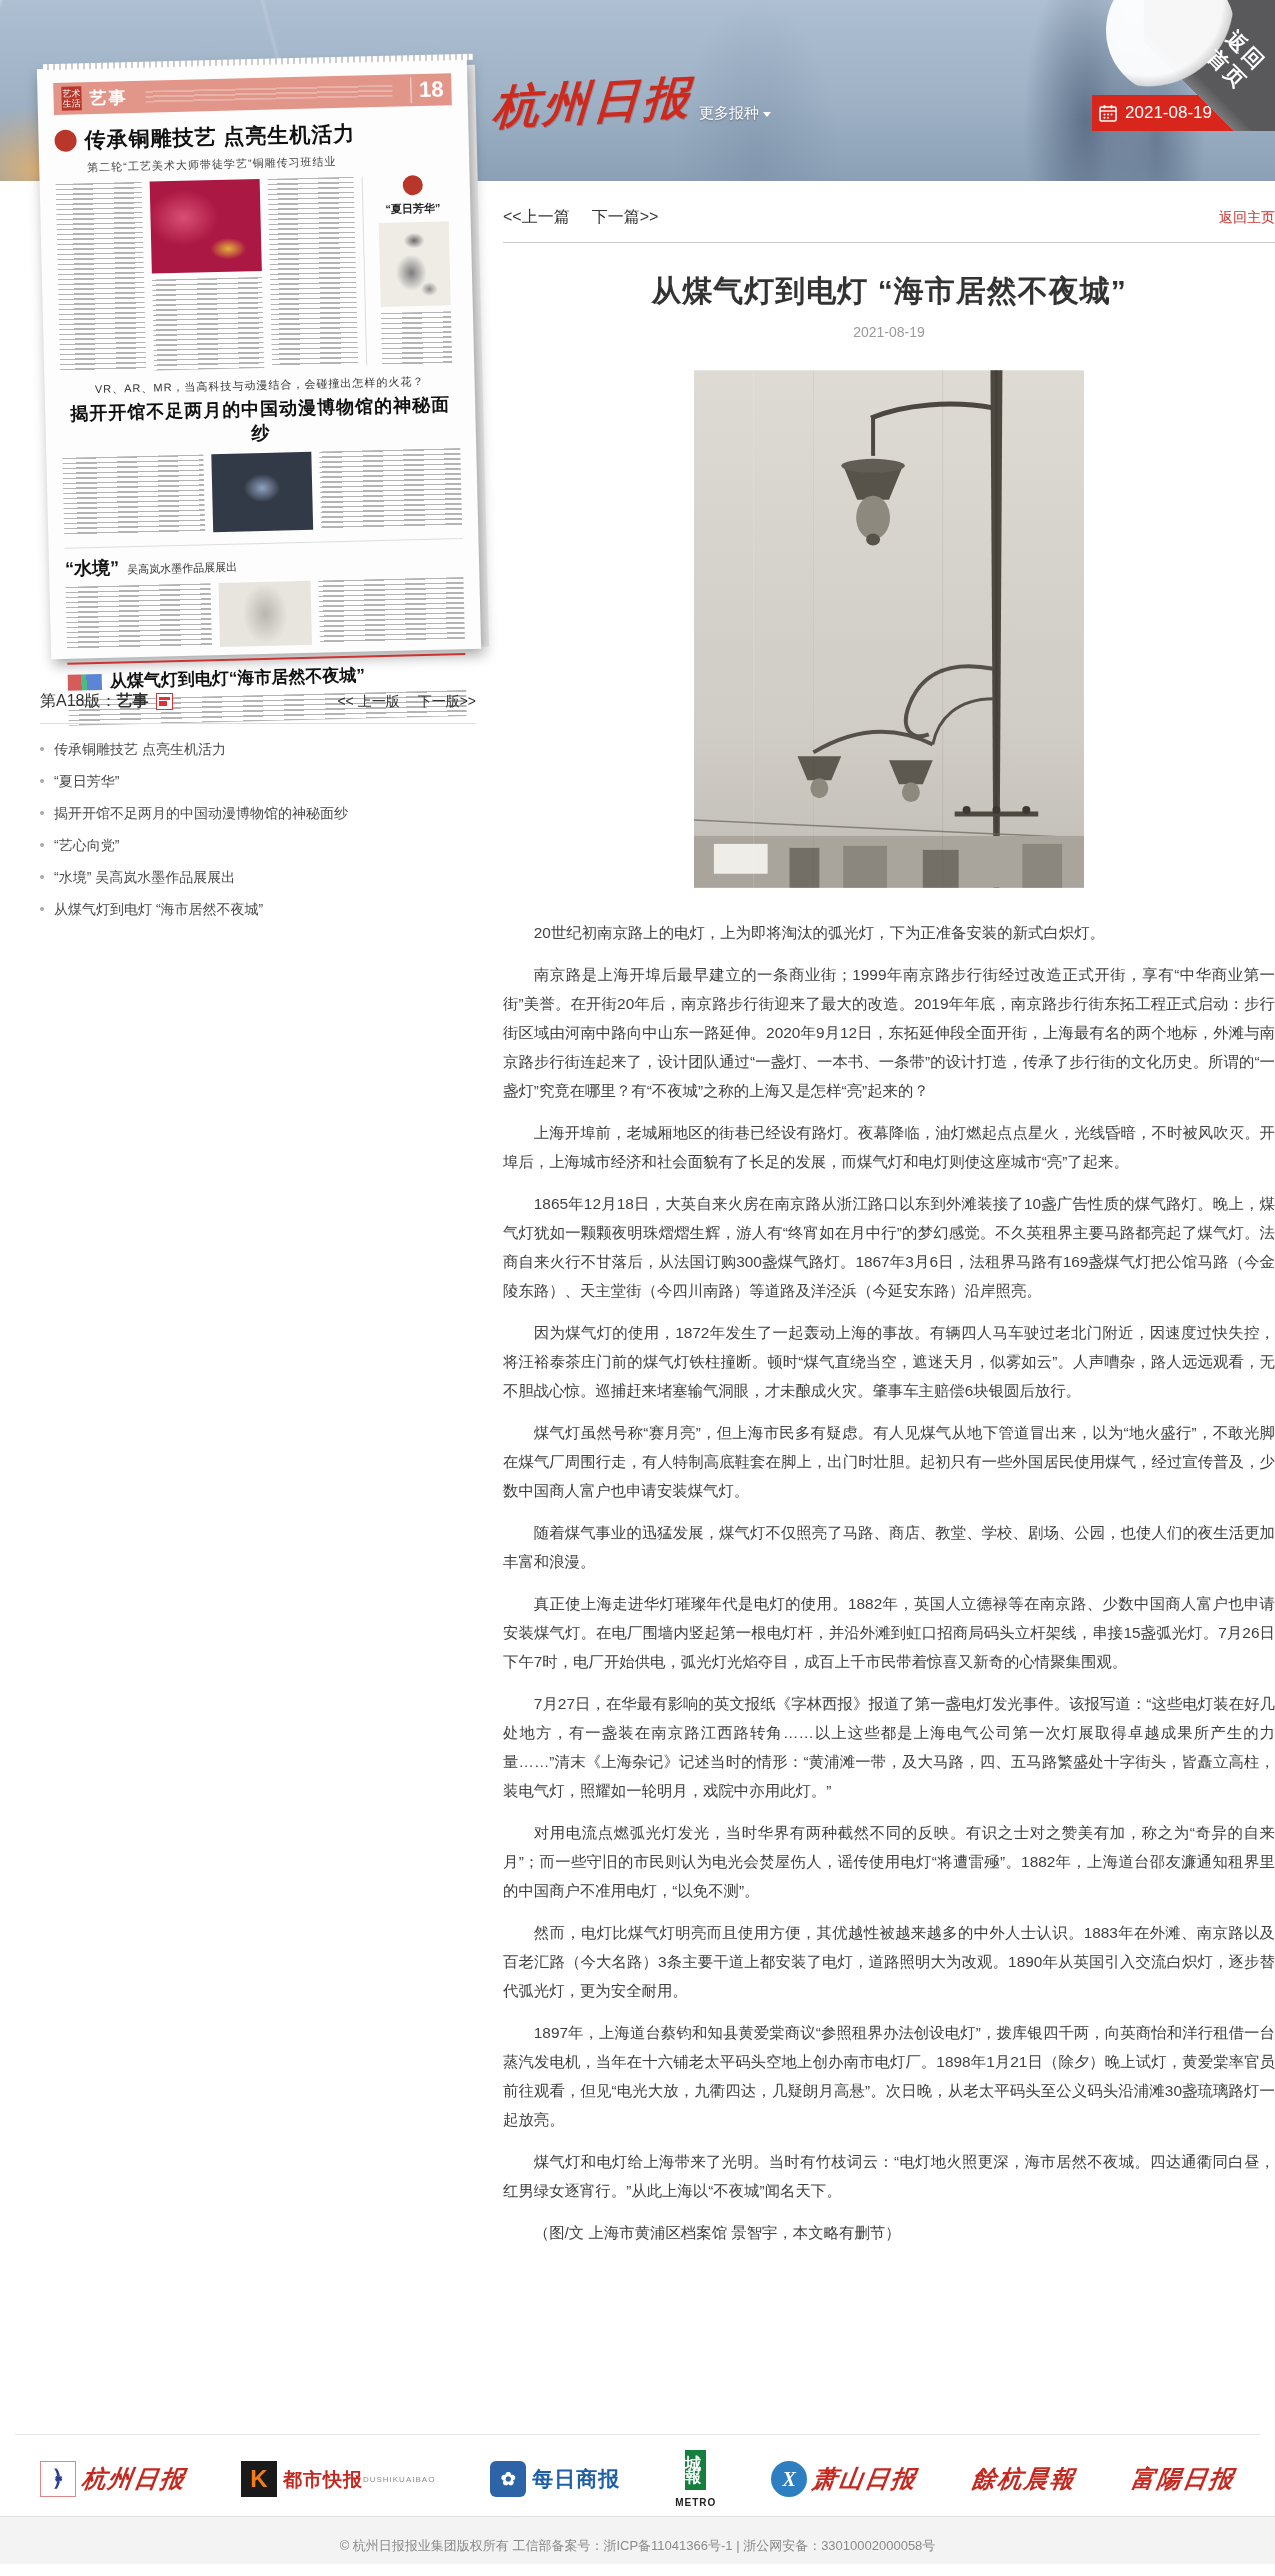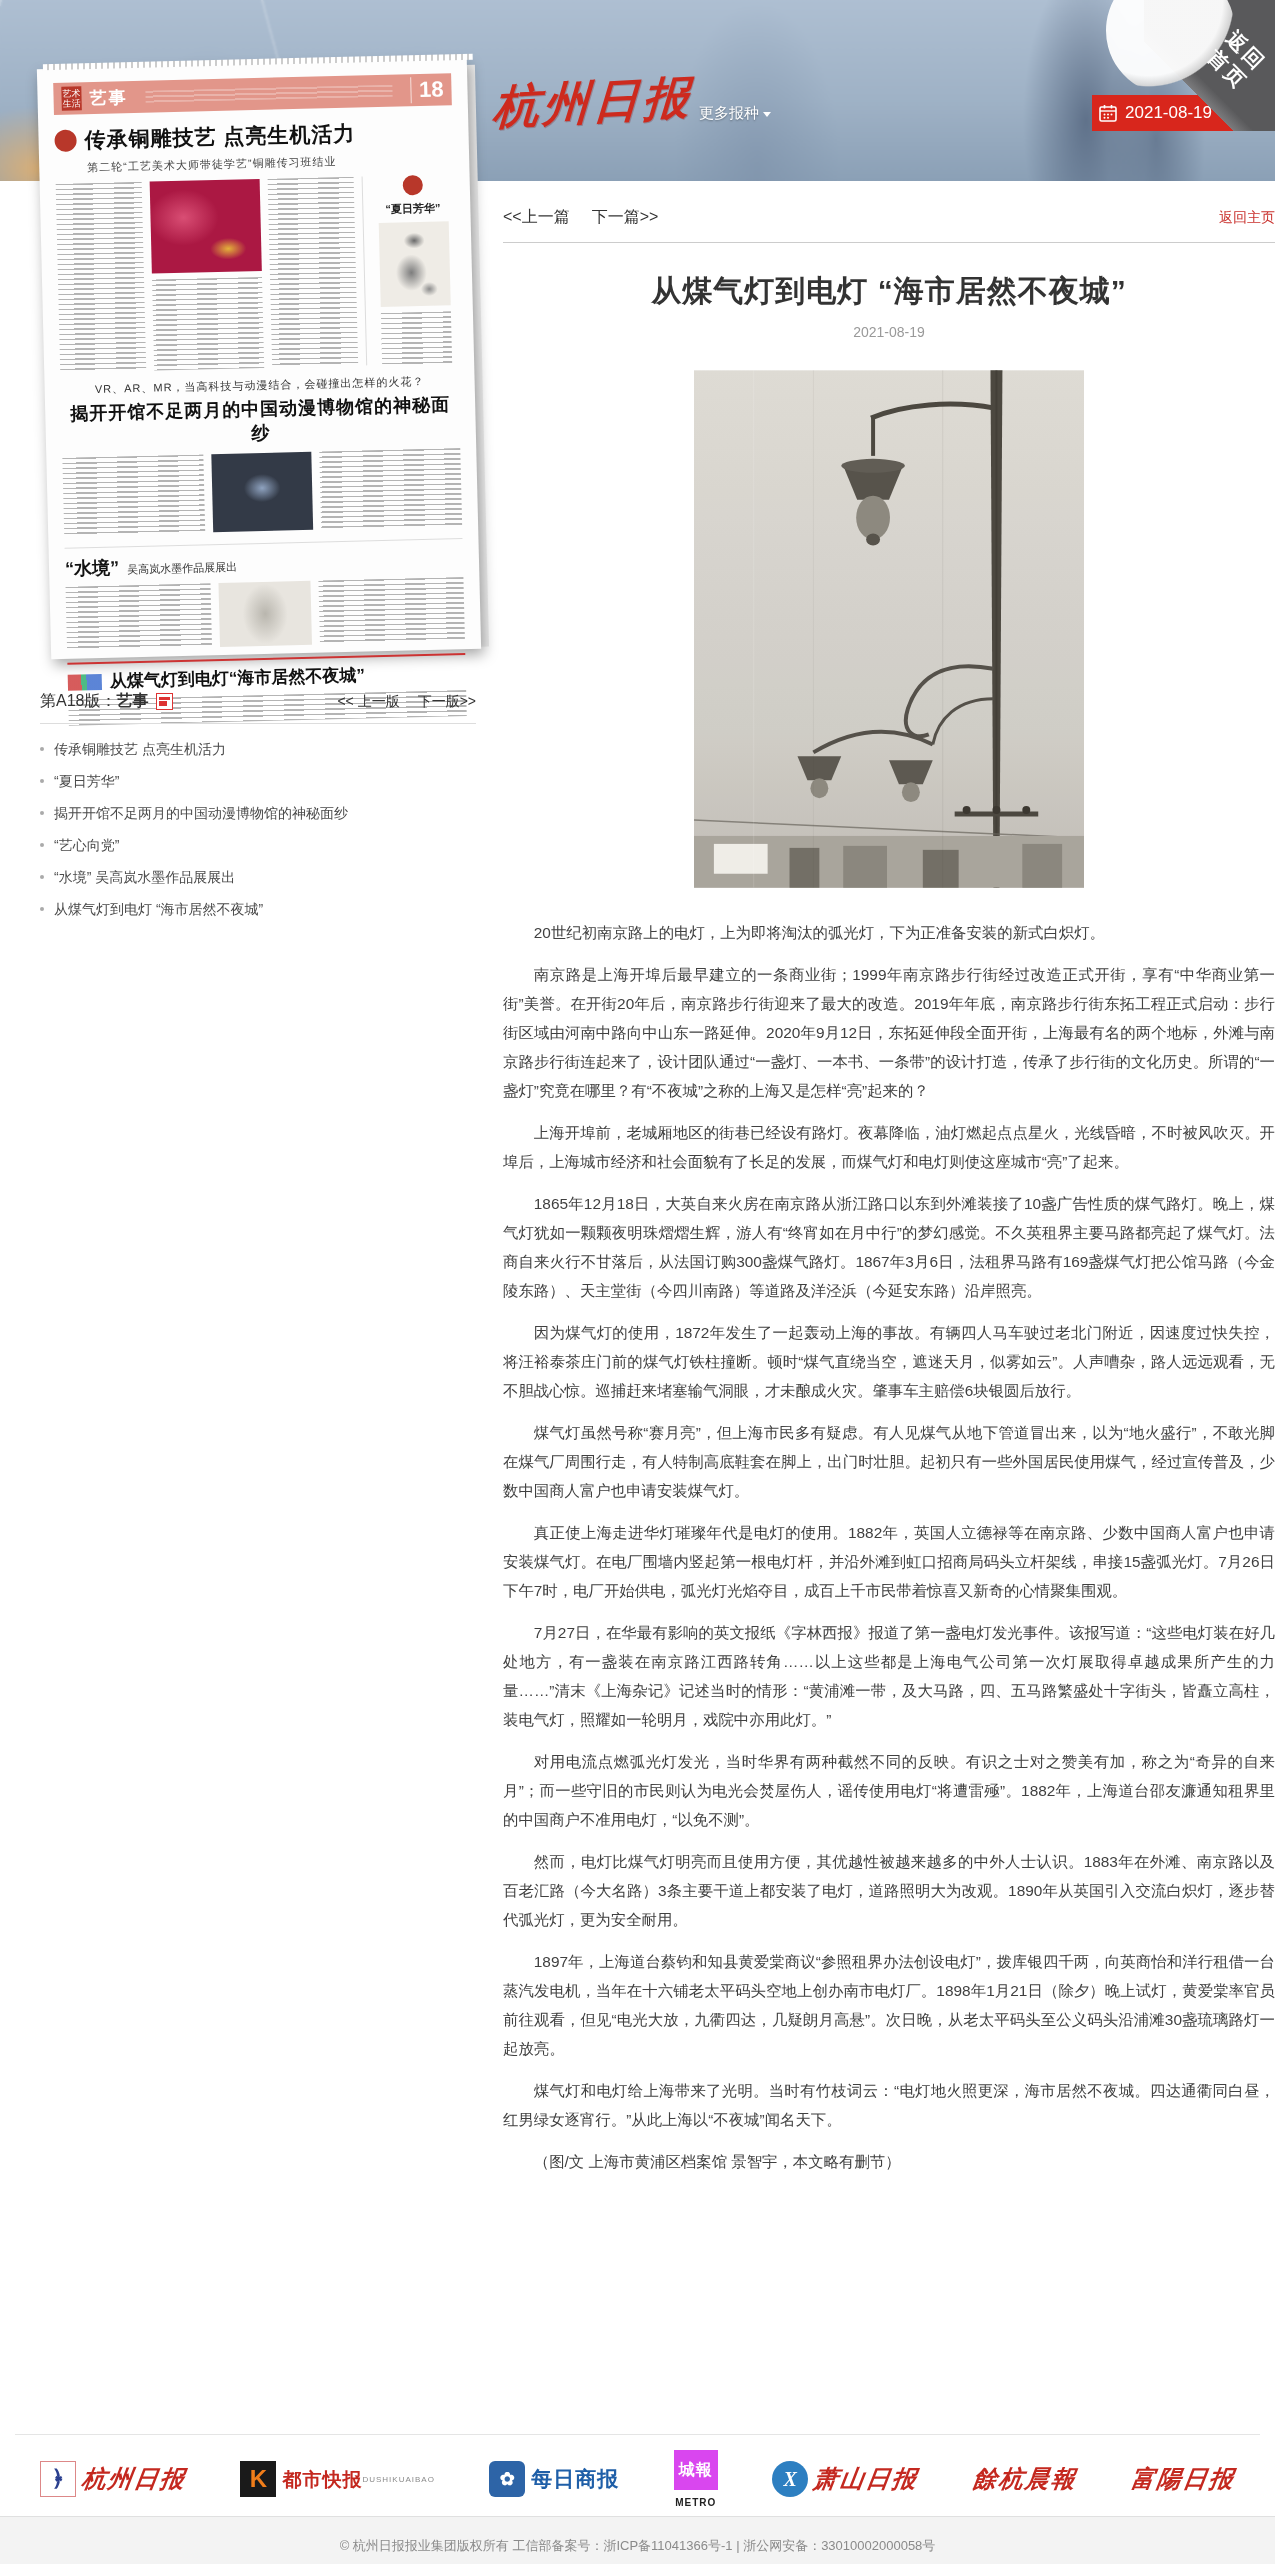--- a/index.html
+++ b/index.html
@@ -128,21 +128,21 @@
   .cal-script { font-family:"Liberation Serif", serif; font-style:italic; font-weight:bold; color:#c4281f; font-size:24px; letter-spacing:2px; transform:skewX(-8deg); white-space:nowrap; }
   .lg-box { width:36px; height:36px; display:flex; align-items:center; justify-content:center; color:#fff; font-weight:bold; flex:0 0 auto; }
   .lg-hz { border:1px solid #d88; background:#fff; color:#2a3f8f; font-size:22px; font-family:"Liberation Serif", serif; }
   .lg-ds { background:#1a1a1a; color:#f07d1a; font-size:24px; }
   .lg-ds-txt { display:flex; flex-direction:row; line-height:15px; }
   .lg-ds-name { color:#c4281f; font-weight:bold; font-size:19px; letter-spacing:1px; }
   .lg-ds-sub { color:#8a8a8a; font-size:8px; letter-spacing:1px; }
   .lg-mr { background:#2d64a7; border-radius:6px; font-size:18px; }
   .lg-mr-name { color:#1f5fa8; font-weight:bold; font-size:21px; letter-spacing:1px; }
   .lg-metro { display:flex; flex-direction:column; align-items:center; line-height:13px; }
-  .lg-cb { width:44px; height:40px; background:#d946ef; color:#fff; font-size:16px; font-weight:bold; display:flex; align-items:center; justify-content:center; letter-spacing:1px; }
+  .lg-cb { width:21px; height:40px; background:#15803d; color:#fff; font-size:16px; font-weight:bold; display:flex; align-items:center; justify-content:center; letter-spacing:1px; }
   .lg-metro-sub { color:#222; font-size:10px; font-weight:bold; letter-spacing:1px; }
   .lg-xs { background:#2d7fc1; border-radius:50%; font-family:"Liberation Serif", serif; font-size:20px; font-style:italic; }
 
   .footer-bar { position:absolute; top:2516px; left:0; width:1275px; height:48px; background:#f3f3f3; border-top:1px solid #e0e0e0; }
   .footer-bar .txt { text-align:center; line-height:58px; font-size:13px; color:#8a8a8a; }
 </style>
 </head>
 <body>
 
 <div class="banner">
@@ -315,20 +315,21 @@
     <line x1="120" y1="0" x2="120" y2="520" stroke="#3c3831" stroke-width="1" opacity="0.06"></line>
   </svg>
 
   <div class="art-body">
     <p>20世纪初南京路上的电灯，上为即将淘汰的弧光灯，下为正准备安装的新式白炽灯。</p>
     <p>南京路是上海开埠后最早建立的一条商业街；1999年南京路步行街经过改造正式开街，享有“中华商业第一街”美誉。在开街20年后，南京路步行街迎来了最大的改造。2019年年底，南京路步行街东拓工程正式启动：步行街区域由河南中路向中山东一路延伸。2020年9月12日，东拓延伸段全面开街，上海最有名的两个地标，外滩与南京路步行街连起来了，设计团队通过“一盏灯、一本书、一条带”的设计打造，传承了步行街的文化历史。所谓的“一盏灯”究竟在哪里？有“不夜城”之称的上海又是怎样“亮”起来的？</p>
     <p>上海开埠前，老城厢地区的街巷已经设有路灯。夜幕降临，油灯燃起点点星火，光线昏暗，不时被风吹灭。开埠后，上海城市经济和社会面貌有了长足的发展，而煤气灯和电灯则使这座城市“亮”了起来。</p>
     <p>1865年12月18日，大英自来火房在南京路从浙江路口以东到外滩装接了10盏广告性质的煤气路灯。晚上，煤气灯犹如一颗颗夜明珠熠熠生辉，游人有“终宵如在月中行”的梦幻感觉。不久英租界主要马路都亮起了煤气灯。法商自来火行不甘落后，从法国订购300盏煤气路灯。1867年3月6日，法租界马路有169盏煤气灯把公馆马路（今金陵东路）、天主堂街（今四川南路）等道路及洋泾浜（今延安东路）沿岸照亮。</p>
     <p>因为煤气灯的使用，1872年发生了一起轰动上海的事故。有辆四人马车驶过老北门附近，因速度过快失控，将汪裕泰茶庄门前的煤气灯铁柱撞断。顿时“煤气直绕当空，遮迷天月，似雾如云”。人声嘈杂，路人远远观看，无不胆战心惊。巡捕赶来堵塞输气洞眼，才未酿成火灾。肇事车主赔偿6块银圆后放行。</p>
     <p>煤气灯虽然号称“赛月亮”，但上海市民多有疑虑。有人见煤气从地下管道冒出来，以为“地火盛行”，不敢光脚在煤气厂周围行走，有人特制高底鞋套在脚上，出门时壮胆。起初只有一些外国居民使用煤气，经过宣传普及，少数中国商人富户也申请安装煤气灯。</p>
+    <p>随着煤气事业的迅猛发展，煤气灯不仅照亮了马路、商店、教堂、学校、剧场、公园，也使人们的夜生活更加丰富和浪漫。</p>
     <p>真正使上海走进华灯璀璨年代是电灯的使用。1882年，英国人立德禄等在南京路、少数中国商人富户也申请安装煤气灯。在电厂围墙内竖起第一根电灯杆，并沿外滩到虹口招商局码头立杆架线，串接15盏弧光灯。7月26日下午7时，电厂开始供电，弧光灯光焰夺目，成百上千市民带着惊喜又新奇的心情聚集围观。</p>
     <p>7月27日，在华最有影响的英文报纸《字林西报》报道了第一盏电灯发光事件。该报写道：“这些电灯装在好几处地方，有一盏装在南京路江西路转角……以上这些都是上海电气公司第一次灯展取得卓越成果所产生的力量……”清末《上海杂记》记述当时的情形：“黄浦滩一带，及大马路，四、五马路繁盛处十字街头，皆矗立高柱，装电气灯，照耀如一轮明月，戏院中亦用此灯。”</p>
     <p>对用电流点燃弧光灯发光，当时华界有两种截然不同的反映。有识之士对之赞美有加，称之为“奇异的自来月”；而一些守旧的市民则认为电光会焚屋伤人，谣传使用电灯“将遭雷殛”。1882年，上海道台邵友濂通知租界里的中国商户不准用电灯，“以免不测”。</p>
     <p>然而，电灯比煤气灯明亮而且使用方便，其优越性被越来越多的中外人士认识。1883年在外滩、南京路以及百老汇路（今大名路）3条主要干道上都安装了电灯，道路照明大为改观。1890年从英国引入交流白炽灯，逐步替代弧光灯，更为安全耐用。</p>
     <p>1897年，上海道台蔡钧和知县黄爱棠商议“参照租界办法创设电灯”，拨库银四千两，向英商怡和洋行租借一台蒸汽发电机，当年在十六铺老太平码头空地上创办南市电灯厂。1898年1月21日（除夕）晚上试灯，黄爱棠率官员前往观看，但见“电光大放，九衢四达，几疑朗月高悬”。次日晚，从老太平码头至公义码头沿浦滩30盏琉璃路灯一起放亮。</p>
     <p>煤气灯和电灯给上海带来了光明。当时有竹枝词云：“电灯地火照更深，海市居然不夜城。四达通衢同白昼，红男绿女逐宵行。”从此上海以“不夜城”闻名天下。</p>
     <p>（图/文 上海市黄浦区档案馆 景智宇，本文略有删节）</p>
   </div>
 </div>
 

